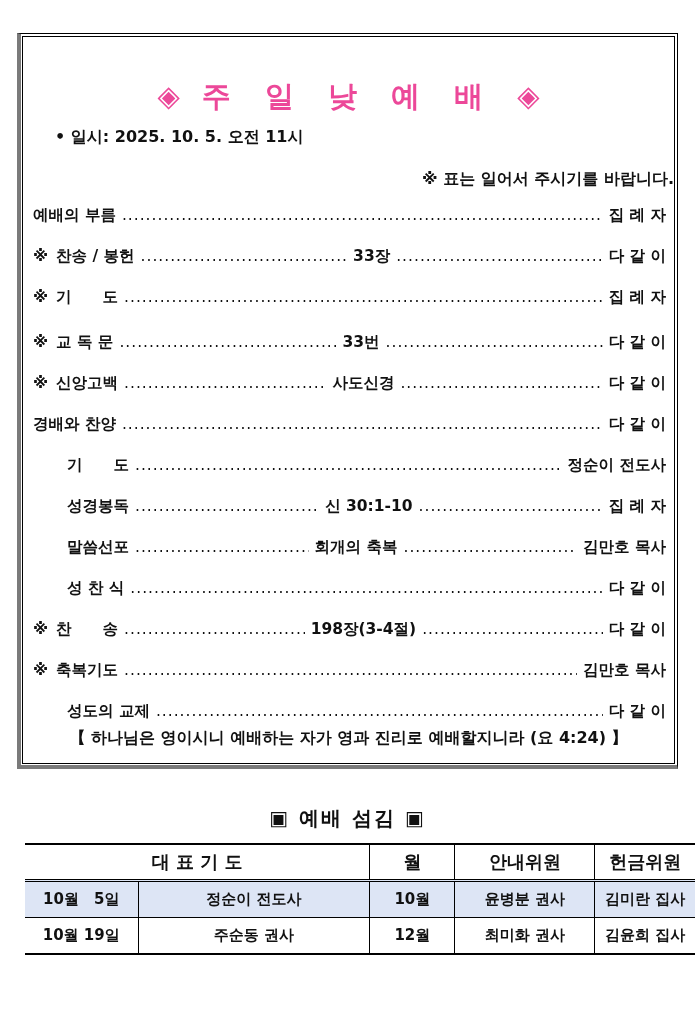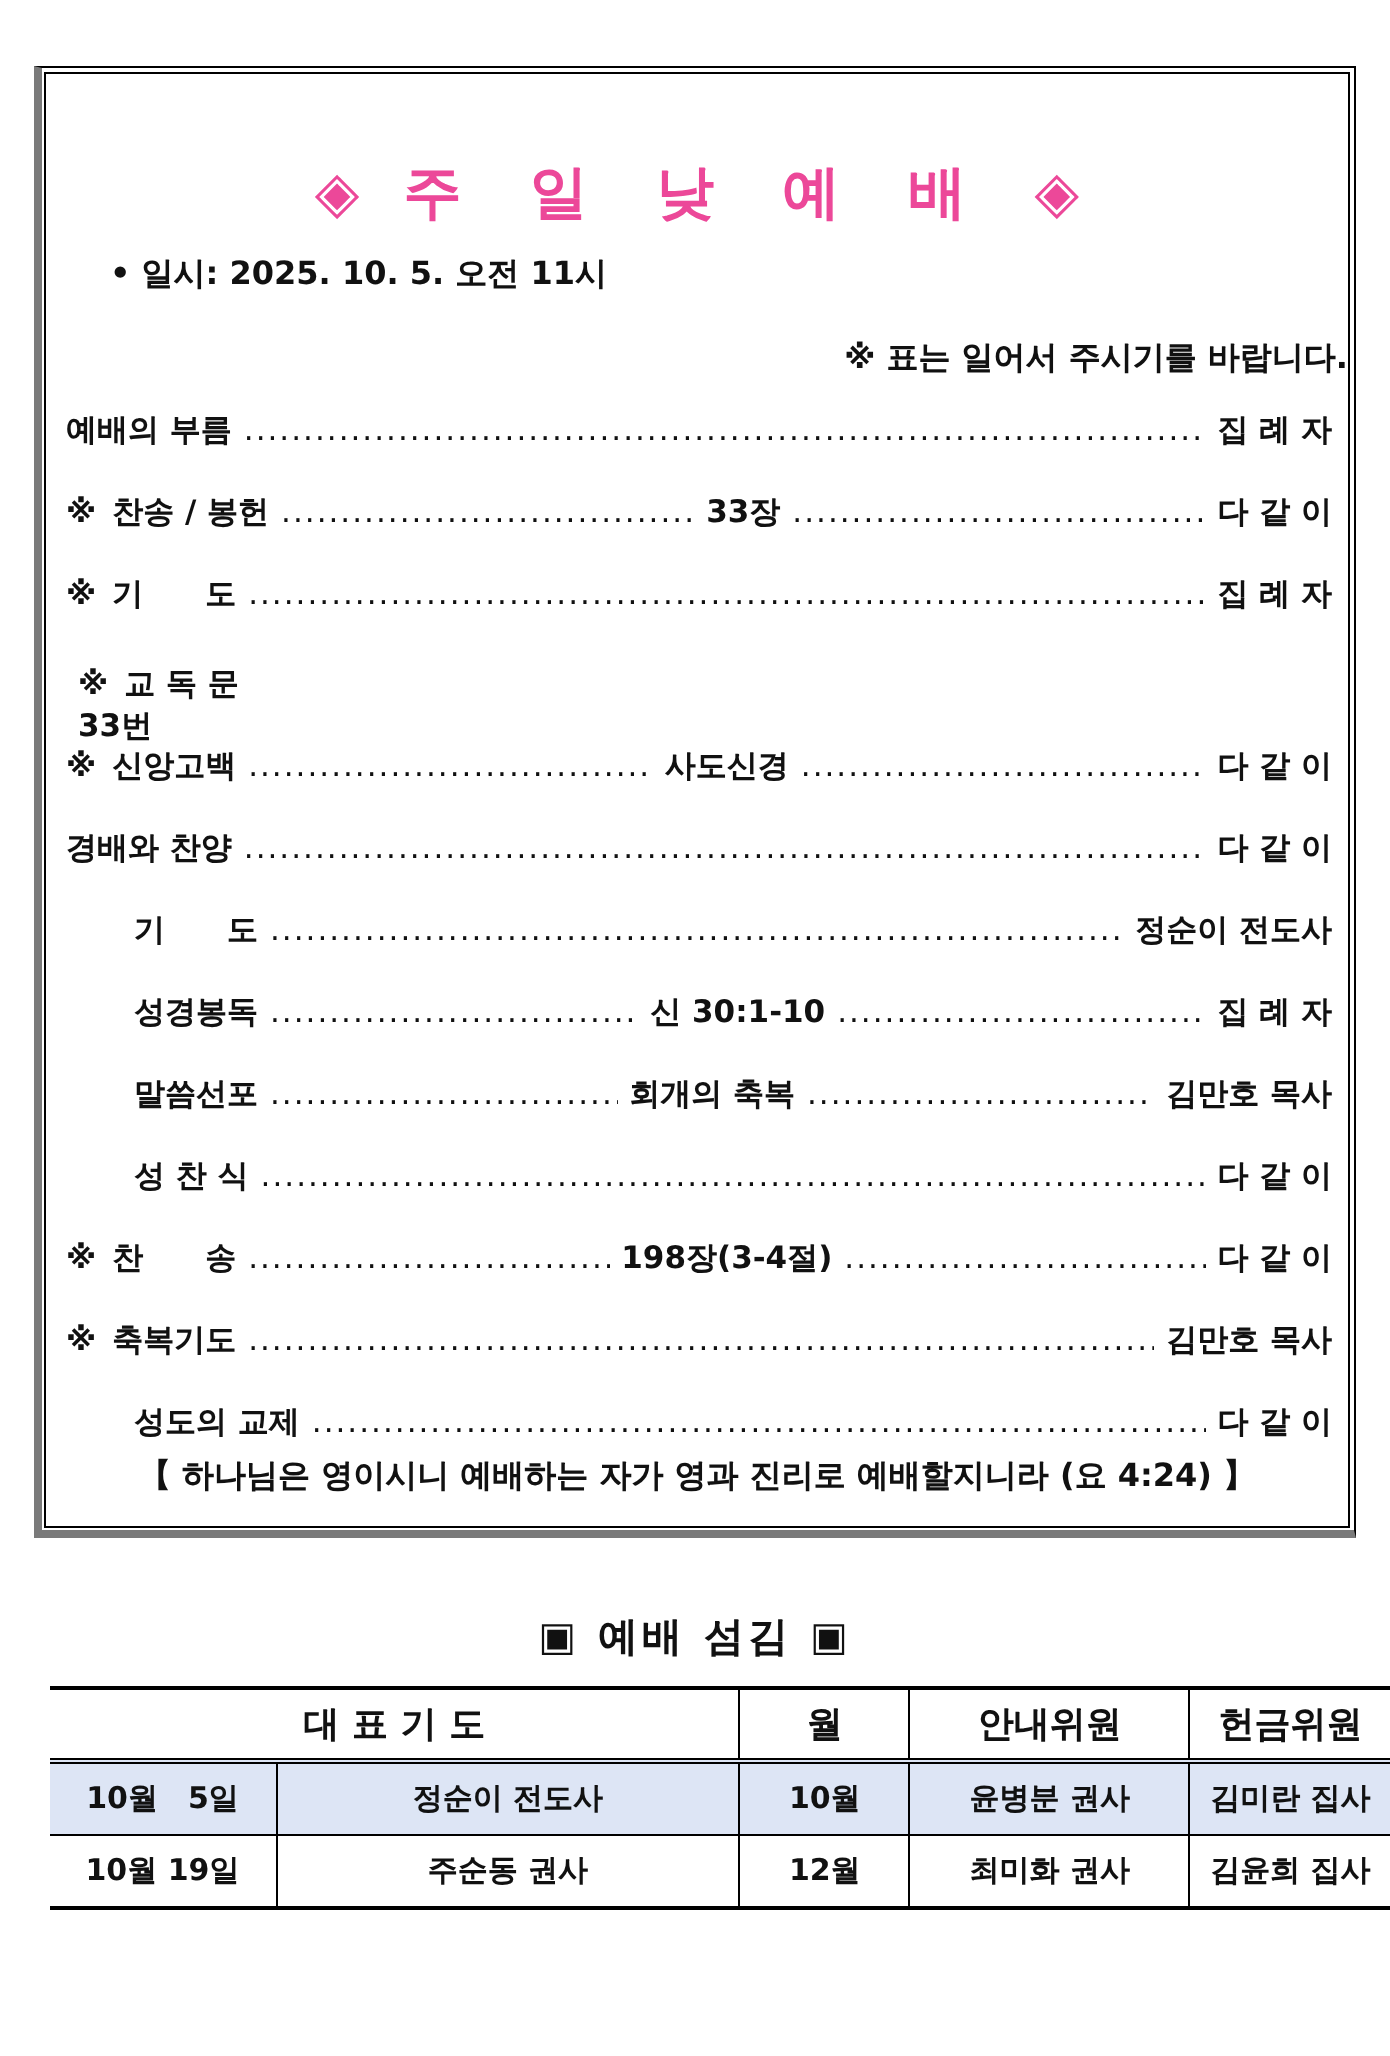--- a/index.html
+++ b/index.html
@@ -37,21 +37,21 @@
     text-align: right; font-size: 16px; font-weight: bold;
   }
   .order {
     position: absolute; left: 10px; right: 8px; top: 168px;
   }
   .order-row {
     display: flex; align-items: baseline;
     height: 41px; font-size: 15.5px; font-weight: bold;
     white-space: nowrap; overflow: hidden;
   }
-  .order-row.gap { margin-top: 4px; flex-direction: column; }
+  .order-row.gap { margin-top: 4px; }
   .order-row.indent .label { padding-left: 34px; }
   .order-row .mark { margin-right: 8px; }
   .order-row .dots {
     flex: 1; overflow: hidden; margin: 0 6px;
     font-weight: normal; letter-spacing: 1px;
   }
   .order-row .dots::before {
     content: "................................................................................................................................................................";
   }
   .order-row .center { flex: 0 0 auto; }

